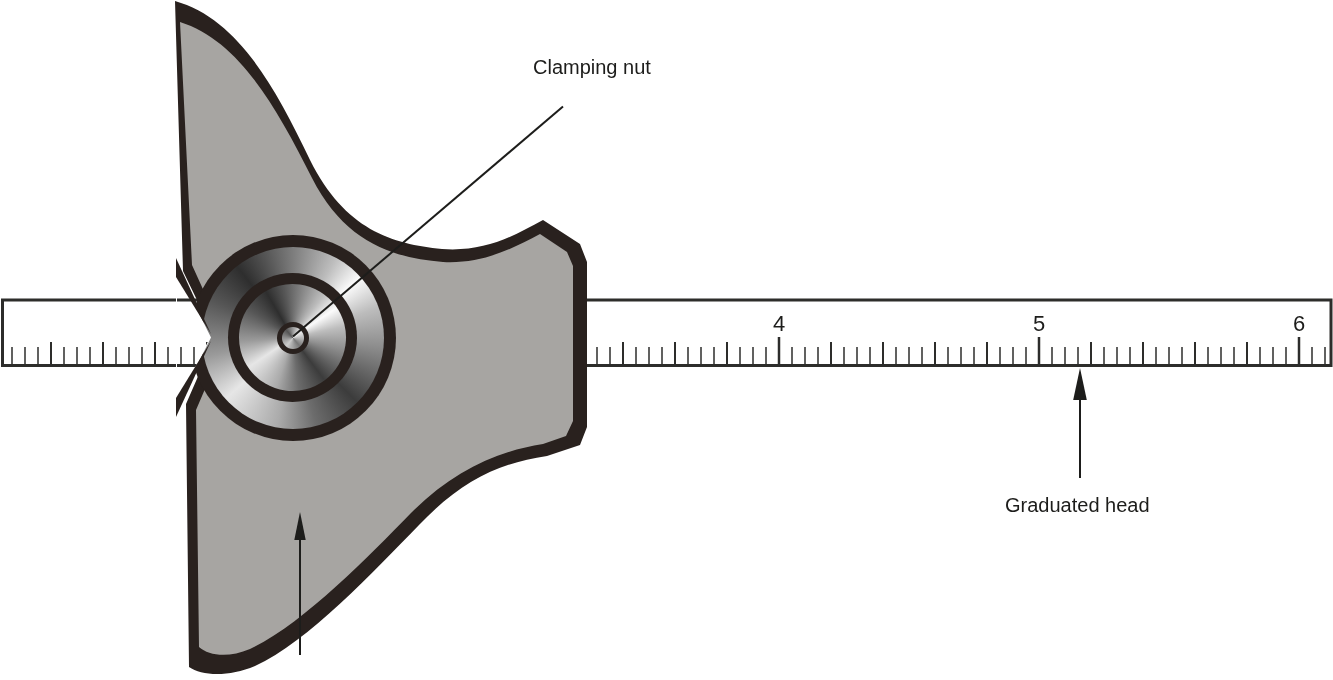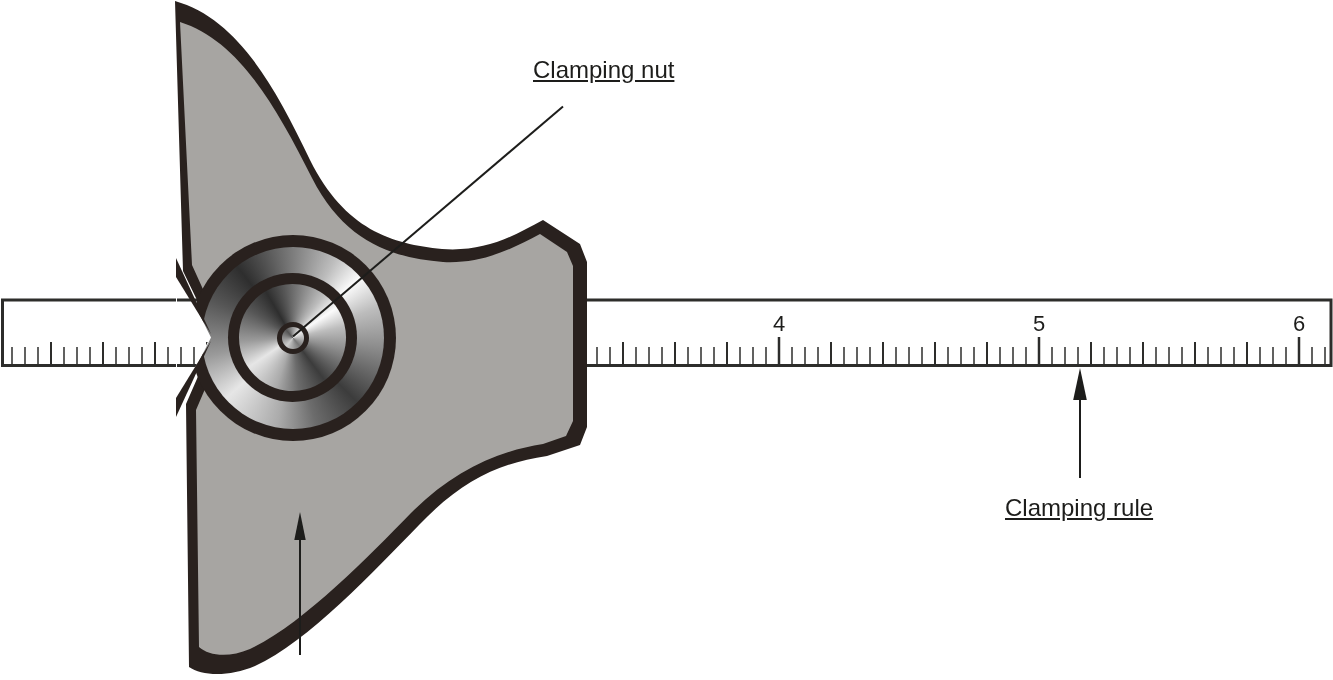--- a/index.html
+++ b/index.html
@@ -3,22 +3,22 @@
 <meta charset="utf-8">
 <style>
   :root{
     --bg:#ffffff; --outline:#29211e; --head:#a7a5a2;
     --ink:#1d1d1b; --ruler-line:#2d2d2b;
   }
   html,body{margin:0;padding:0;background:var(--bg);}
   #stage{position:relative;width:1333px;height:680px;overflow:hidden;
          font-family:"Liberation Sans", sans-serif;background:var(--bg);}
   svg{position:absolute;left:0;top:0;}
-  .label{position:absolute;font-size:24px;color:var(--ink);white-space:nowrap;
-         letter-spacing:0px;text-decoration:underline;}
+  .label{position:absolute;font-size:20px;color:var(--ink);white-space:nowrap;
+         letter-spacing:0px;}
   
   .nutpart{position:absolute;border-radius:50%;}
   .metal{background:
      conic-gradient(from 0deg,
        #7d7d7d 0deg, #bdbdbd 28deg, #fbfbfb 48deg, #bdbdbd 70deg,
        #8f8f8f 95deg, #3c3c3c 135deg, #6c6c6c 165deg,
        #ababab 190deg, #e6e6e6 228deg, #9a9a9a 258deg,
        #565656 295deg, #2e2e2e 322deg, #565656 342deg, #7d7d7d 360deg);}
   .dark{background:var(--outline);}
   .hubmetal{background:
@@ -303,14 +303,14 @@
     <line x1="563" y1="106.5" x2="293" y2="336.5" stroke="var(--ink)" stroke-width="2"></line>
 
     <line x1="300" y1="655" x2="300" y2="536" stroke="var(--ink)" stroke-width="2"></line>
     <polygon points="300,512 294.3,540 305.7,540" fill="var(--ink)"></polygon>
 
     <line x1="1080" y1="478" x2="1080" y2="396" stroke="var(--ink)" stroke-width="2"></line>
     <polygon points="1080,368 1073.2,400 1086.8,400" fill="var(--ink)"></polygon>
   </svg>
 
   <div class="label" style="left:533px;top:56px;">Clamping nut</div>
-  <div class="label" style="left:1005px;top:494px;">Clamping rule</div>
+  <div class="label" style="left:1005px;top:494px;">Graduated head</div>
 </div>
 
 </body></html>

